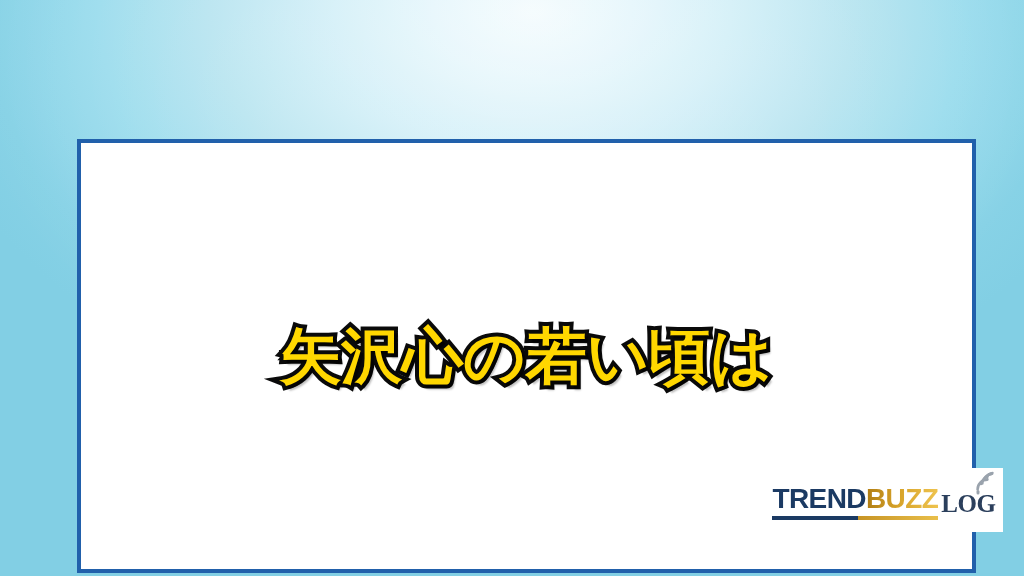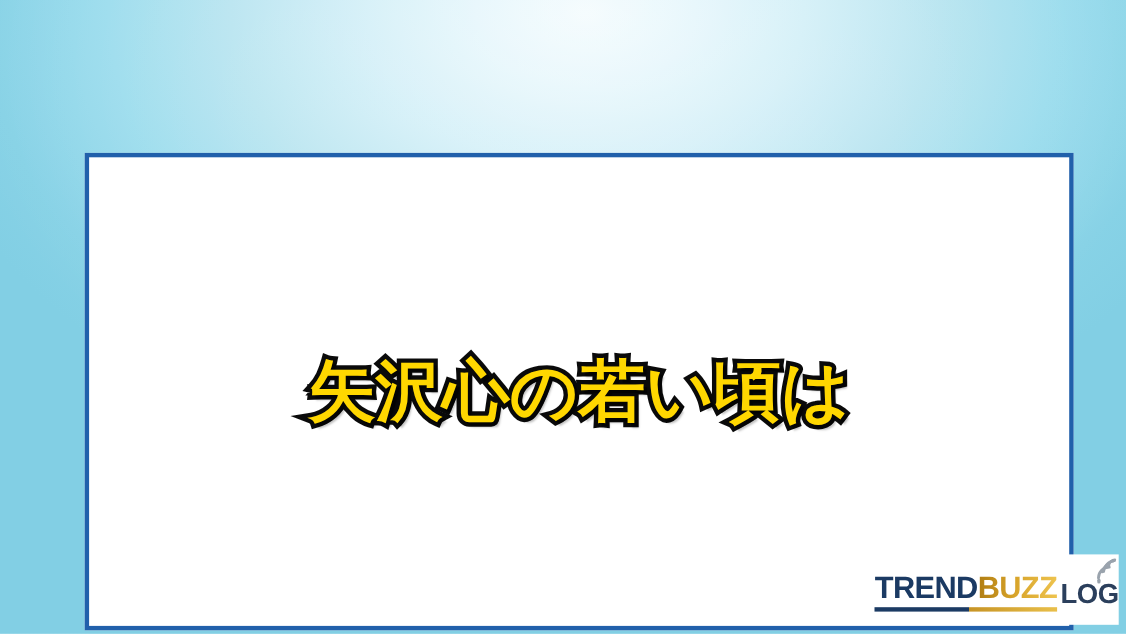--- a/index.html
+++ b/index.html
@@ -82,29 +82,28 @@
     paint-order: stroke fill;
     text-shadow:
        3px 3px 0 rgba(0,0,0,0.55),
        4px 5px 2px rgba(0,0,0,0.25);
   }
 
   
   #logo-badge {
     position: absolute;
     left: 765px;
-    top: 504px;
+    top: 468px;
     width: 238px;
     height: 64px;
     background: #ffffff;
     display: flex;
     align-items: center;
-    justify-content: flex-end;
+    justify-content: center;
     box-sizing: border-box;
-    margin-left: 14px;
   }
 
   #logo-inner {
     position: relative;
     display: flex;
     align-items: flex-end;
     padding-top: 4px;
   }
 
   .logo-main {
@@ -136,21 +135,21 @@
         #1b3a63 0%, #1b3a63 52%,
         #c79425 52%, #e9bf4a 100%);
   }
 
   .logo-log-wrap {
     position: relative;
     margin-left: 3px;
     padding-bottom: 3px;
   }
   .logo-log {
-    font-family: Liberation Sans, sans-serif;
+    font-family: Liberation Serif, serif;
     font-weight: bold;
     font-size: 25px;
     line-height: 26px;
     letter-spacing: -0.4px;
     color: #2b3f5c;
   }
 
   #signal-icon {
     position: absolute;
     top: -20px;

